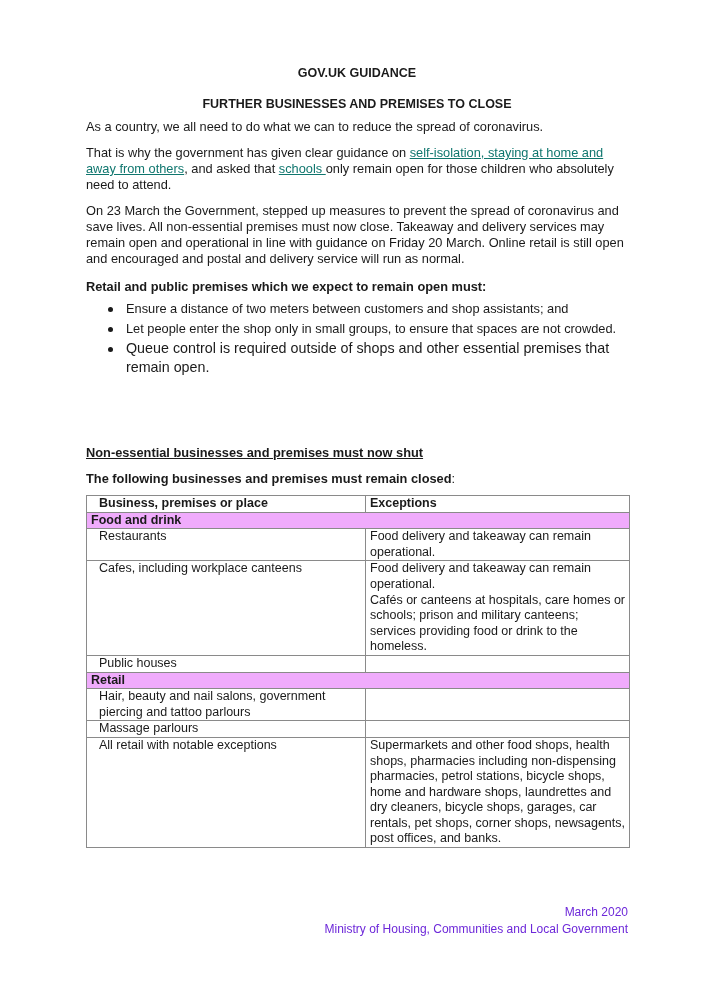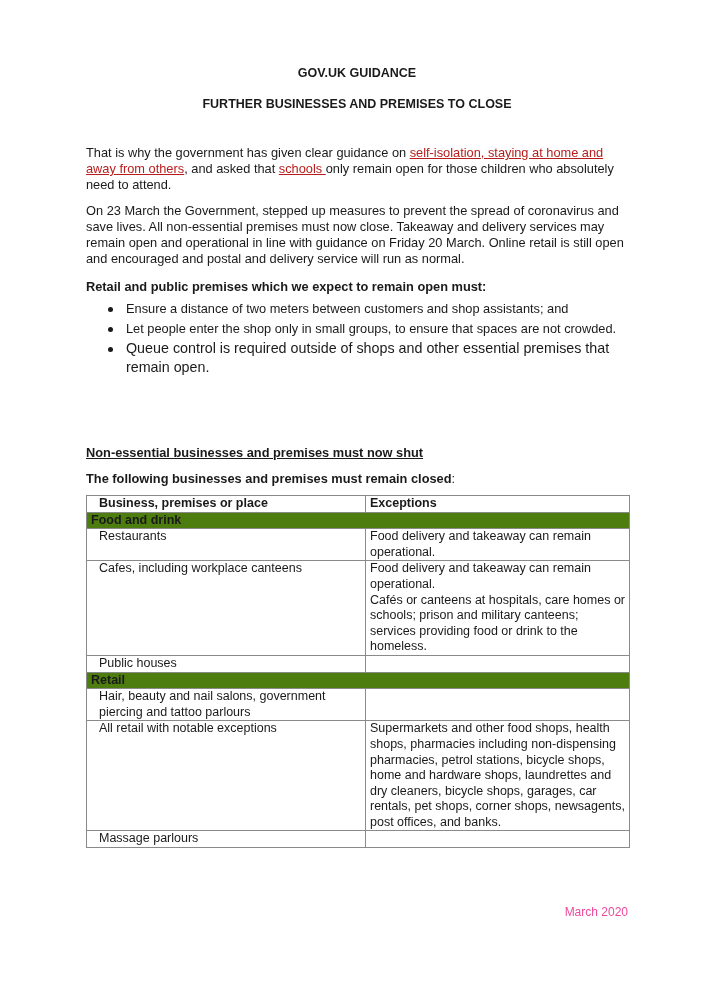--- a/index.html
+++ b/index.html
@@ -1,42 +1,43 @@
 <!DOCTYPE html>
 <html><head>
 <meta charset="utf-8">
 <style>
   html, body { margin:0; padding:0; background:#ffffff; }
   body { width:714px; height:991px; position:relative; overflow:hidden; color:#1a1a1a;
          font-family:"Liberation Sans", sans-serif; }
   .page { position:absolute; left:0; top:0; width:714px; height:947px; }
   .h { position:absolute; left:0; width:714px; text-align:center; font-weight:bold; font-size:12.5px; }
   .p { position:absolute; left:86px; width:550px; font-size:12.8px; line-height:16px; }
-  a.link { color:#b91c1c; }
+  a.link { color:#0f766e; }
   ul.bullets { position:absolute; left:86px; top:300px; width:550px; margin:1px; padding:0; list-style:none; }
   ul.bullets li { position:relative; padding-left:39px; font-size:12.8px; line-height:16px; margin-bottom:0; }
   ul.bullets li.big { font-size:14.3px; line-height:19px; margin-top:2px; }
   ul.bullets li .dot { position:absolute; left:21px; top:6px; width:5px; height:5px; border-radius:50%; background:#1a1a1a; }
   ul.bullets li.big .dot { top:8px; }
   .u { text-decoration:underline; font-weight:bold; }
   table.t { position:absolute; left:86px; top:495px; width:544px; border-collapse:collapse; font-size:12.5px; }
   table.t td { border:1px solid #8a8a8a; vertical-align:top; padding:0 4px; line-height:15.6px; }
   table.t td.c1 { width:262px;padding-left:12px; }
   table.t tr.hdr td { font-weight:bold; }
-  table.t tr.sec td { background:#4d7c0f; font-weight:bold; }
-  .foot { position:absolute; right:86px; text-align:right; font-size:12px; color:#ec4899; line-height:17px; }
+  table.t tr.sec td { background:#f0abfc; font-weight:bold; }
+  .foot { position:absolute; right:86px; text-align:right; font-size:12px; color:#6d28d9; line-height:17px; }
 </style>
 </head>
 <body>
 
 <div class="page">
 
   <div class="h" style="top:66px;">GOV.UK GUIDANCE</div>
   <div class="h" style="top:97px;">FURTHER BUSINESSES AND PREMISES TO CLOSE</div>
 
+  <div class="p" style="top:119px;">As a country, we all need to do what we can to reduce the spread of coronavirus.</div>
 
   <div class="p" style="top:145px;">
     <span>That is why the government has given clear guidance on </span><a class="link" href="#">self-isolation</a><a class="link" href="#">, </a><a class="link" href="#">staying at home and away from others</a><span>, and asked that </span><a class="link" href="#">schools </a><span>only remain open for those children who absolutely need to attend.</span>
   </div>
 
   <div class="p" style="top:203px;">On 23 March the Government, stepped up measures to prevent the spread of coronavirus and save lives. All non-essential premises must now close. Takeaway and delivery services may remain open and operational in line with guidance on Friday 20 March. Online retail is still open and encouraged and postal and delivery service will run as normal.</div>
 
   <div class="p" style="top:279px;font-weight:bold;">Retail and public premises which we expect to remain open must:</div>
 
   <ul class="bullets">
@@ -75,27 +76,28 @@
       <td></td>
     </tr>
     <tr class="sec">
       <td colspan="2">Retail</td>
     </tr>
     <tr>
       <td class="c1">Hair, beauty and nail salons, government piercing and tattoo parlours</td>
       <td></td>
     </tr>
     <tr>
+      <td class="c1">Massage parlours</td>
+      <td></td>
+    </tr>
+    <tr>
       <td class="c1">All retail with notable exceptions</td>
       <td>Supermarkets and other food shops, health shops, pharmacies including non-dispensing pharmacies, petrol stations, bicycle shops, home and hardware shops, laundrettes and dry cleaners, bicycle shops, garages, car rentals, pet shops, corner shops, newsagents, post offices, and banks.</td>
-    </tr>
-    <tr>
-      <td class="c1">Massage parlours</td>
-      <td></td>
     </tr>
   </tbody>
     </table>
 
   <div class="foot" style="top:904px;">
     <div>March 2020</div>
+    <div>Ministry of Housing, Communities and Local Government</div>
   </div>
 
 </div>
 
 </body></html>

